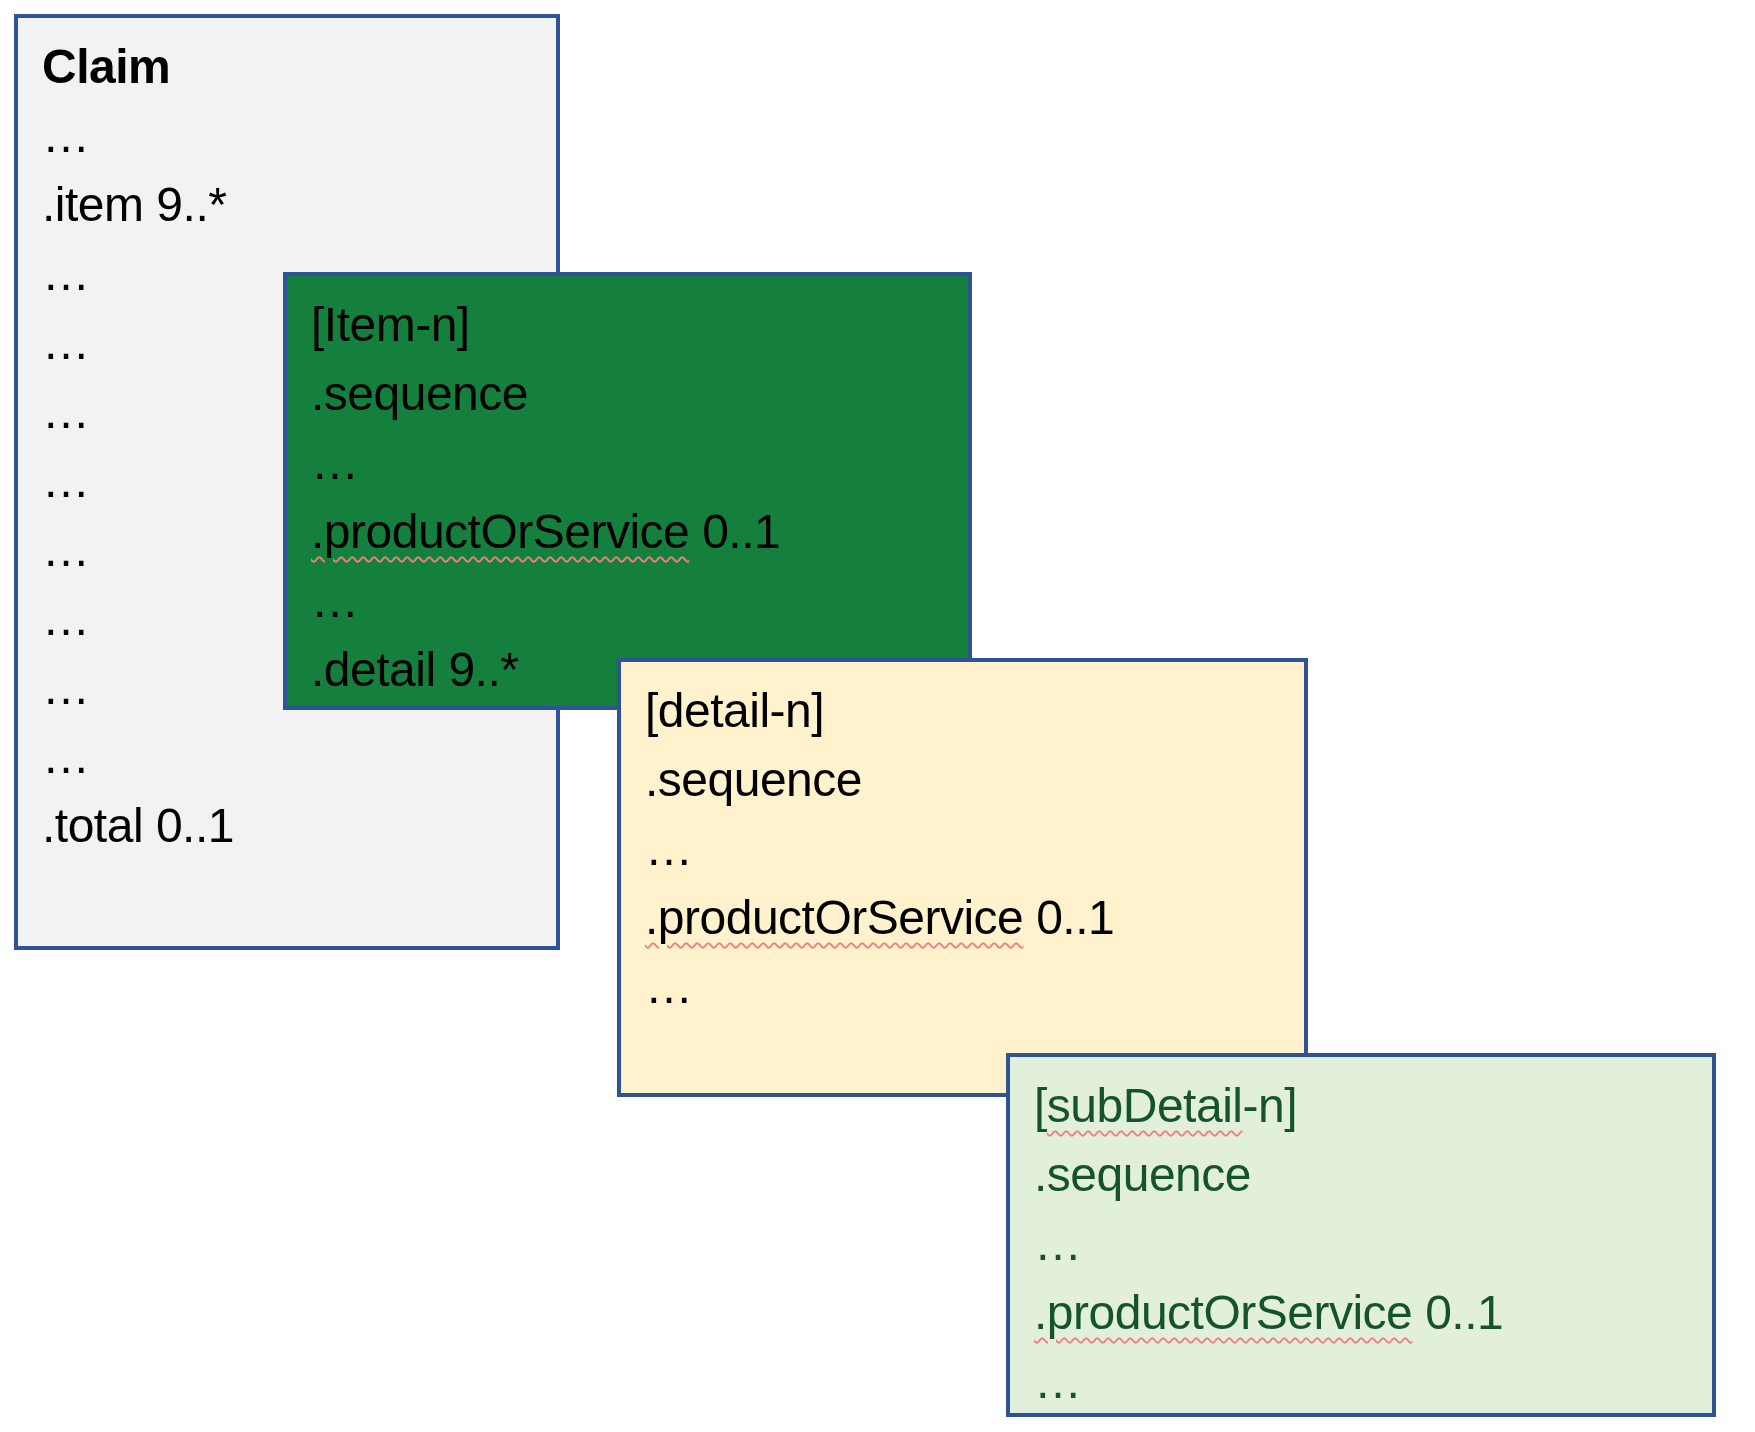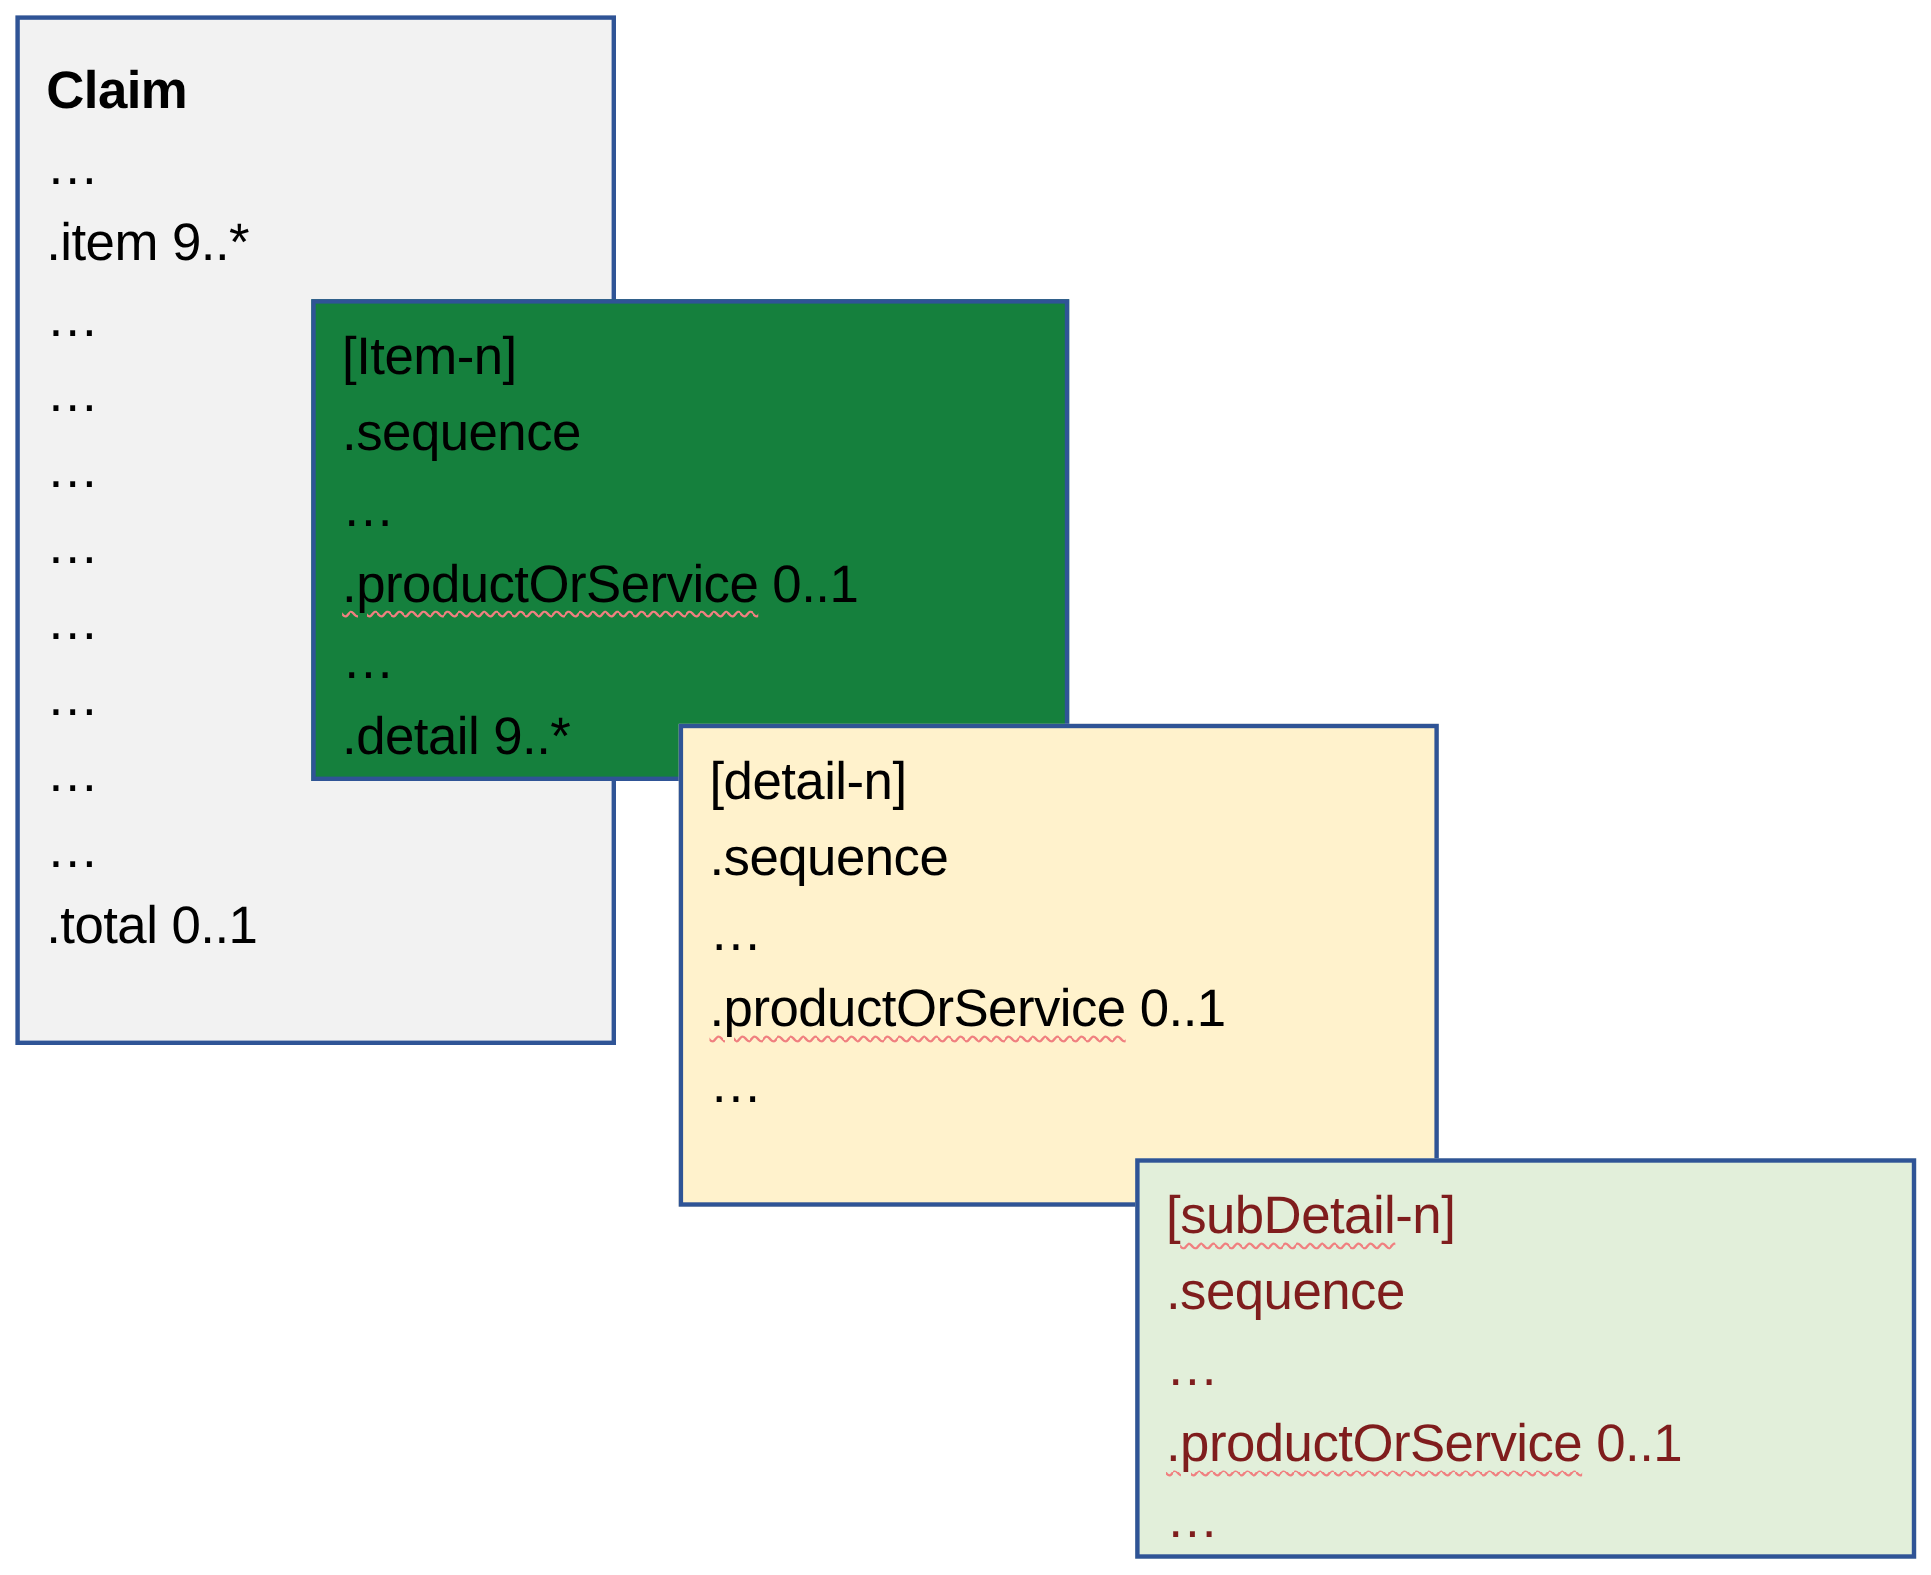--- a/index.html
+++ b/index.html
@@ -16,21 +16,21 @@
     position: absolute;
     box-sizing: border-box;
     border: 4px solid var(--border-color, #2F5496);
     padding: 14px 8px 0 24px;
     font-size: 48px;
     line-height: 69px;
     letter-spacing: -0.5px;
     white-space: nowrap;
   }
   .line { height: 69px; }
-  .line.bold { font-weight: bold; margin-top: 16px; }
+  .line.bold { font-weight: bold; }
   .wavy {
     text-decoration-line: underline;
     text-decoration-style: wavy;
     text-decoration-color: var(--squiggle-color, #F08080);
     text-decoration-thickness: 2px;
     text-underline-offset: 8px;
   }
 </style>
 </head>
 <body>
@@ -58,20 +58,20 @@
       <div class="line">…</div>
       <div class="line">.detail 9..*</div>
     </div>
   <div class="classbox" style="left: 617px; top: 658px; width: 691px; height: 439px; background: rgb(255, 242, 204); color: rgb(0, 0, 0);">
       <div class="line">[detail-n]</div>
       <div class="line">.sequence</div>
       <div class="line">…</div>
       <div class="line"><span class="wavy">.productOrService</span> 0..1</div>
       <div class="line">…</div>
     </div>
-  <div class="classbox" style="left: 1032px; top: 1053px; width: 710px; height: 364px; background: rgb(226, 239, 218); color: #7f1d1d;">
+  <div class="classbox" style="left: 1006px; top: 1053px; width: 710px; height: 364px; background: rgb(226, 239, 218); color: #14532d;">
       <div class="line">[<span class="wavy">subDetail</span>-n]</div>
       <div class="line">.sequence</div>
       <div class="line">…</div>
       <div class="line"><span class="wavy">.productOrService</span> 0..1</div>
       <div class="line">…</div>
     </div>
 </div>
 
 </body></html>

